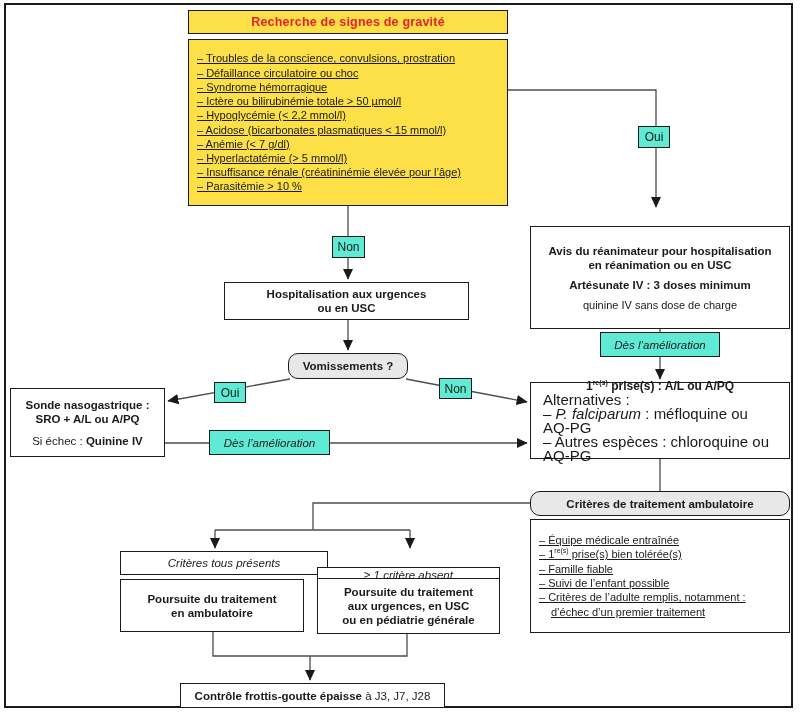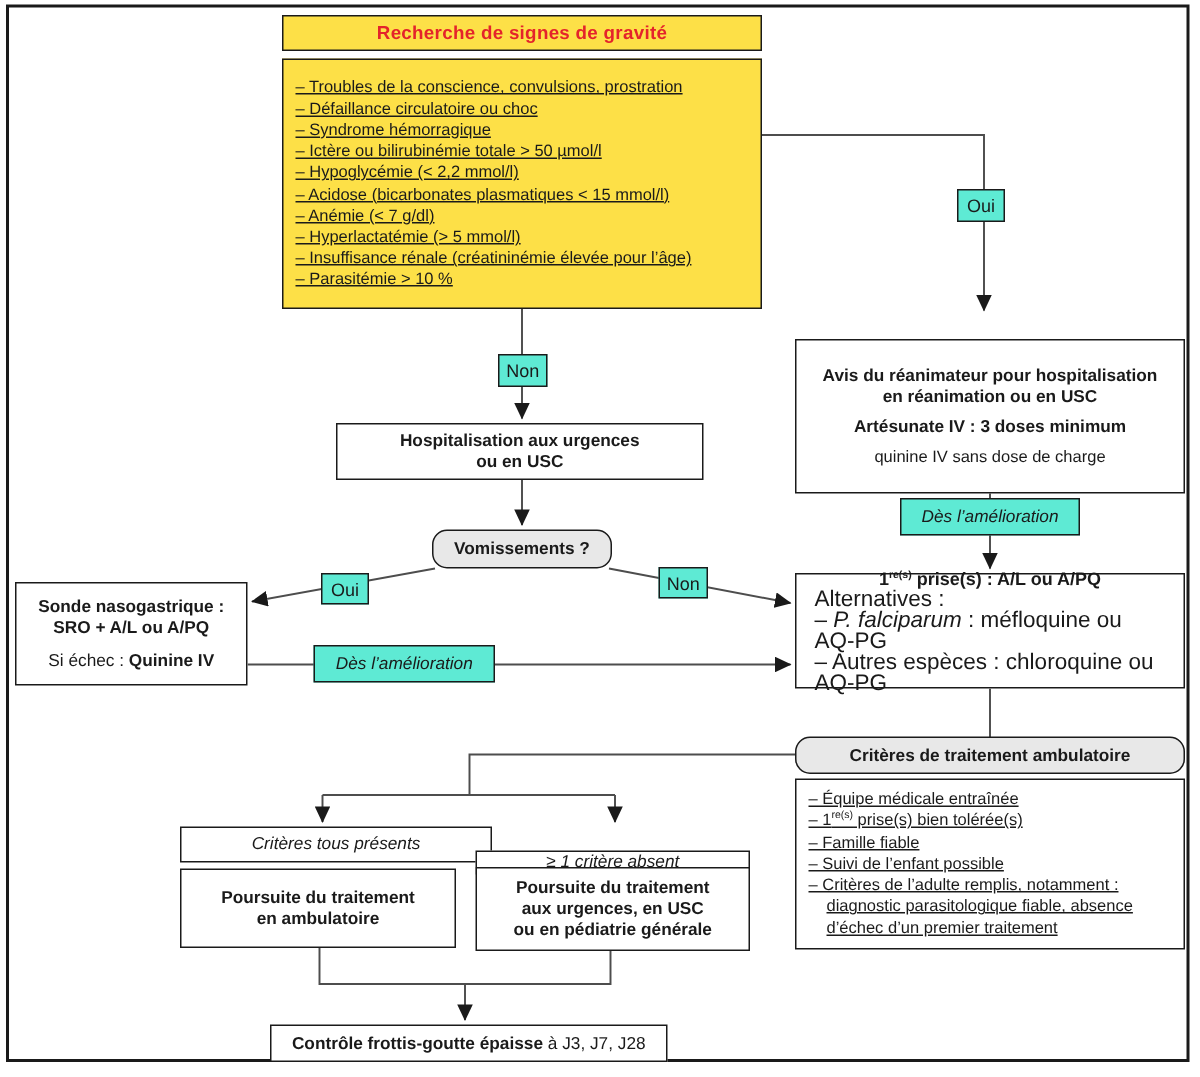--- a/index.html
+++ b/index.html
@@ -150,21 +150,20 @@
 <div class="box gray" style="left:530px; top:491px; width:260px; height:25px;text-align:right;">
   <span class="b">Critères de traitement ambulatoire</span>
 </div>
 
 <div class="box list crit" style="left:530px; top:519px; width:260px; height:114px;">
   <span>– Équipe médicale entraînée</span>
   <span><span>– 1</span><sup>re(s)</sup><span> prise(s) bien tolérée(s)</span></span>
   <span>– Famille fiable</span>
   <span>– Suivi de l’enfant possible</span>
   <span>– Critères de l’adulte remplis, notamment :</span>
-  <span class="cont">diagnostic parasitologique fiable, absence</span>
   <span class="cont">d’échec d’un premier traitement</span>
 </div>
 
 <div class="box" style="left:120px; top:551px; width:208px; height:24px;">
   <span class="i">Critères tous présents</span>
 </div>
 <div class="box" style="left:317px; top:567px; width:183px; height:16px;">
   <span class="i">≥ 1 critère absent</span>
 </div>
 

